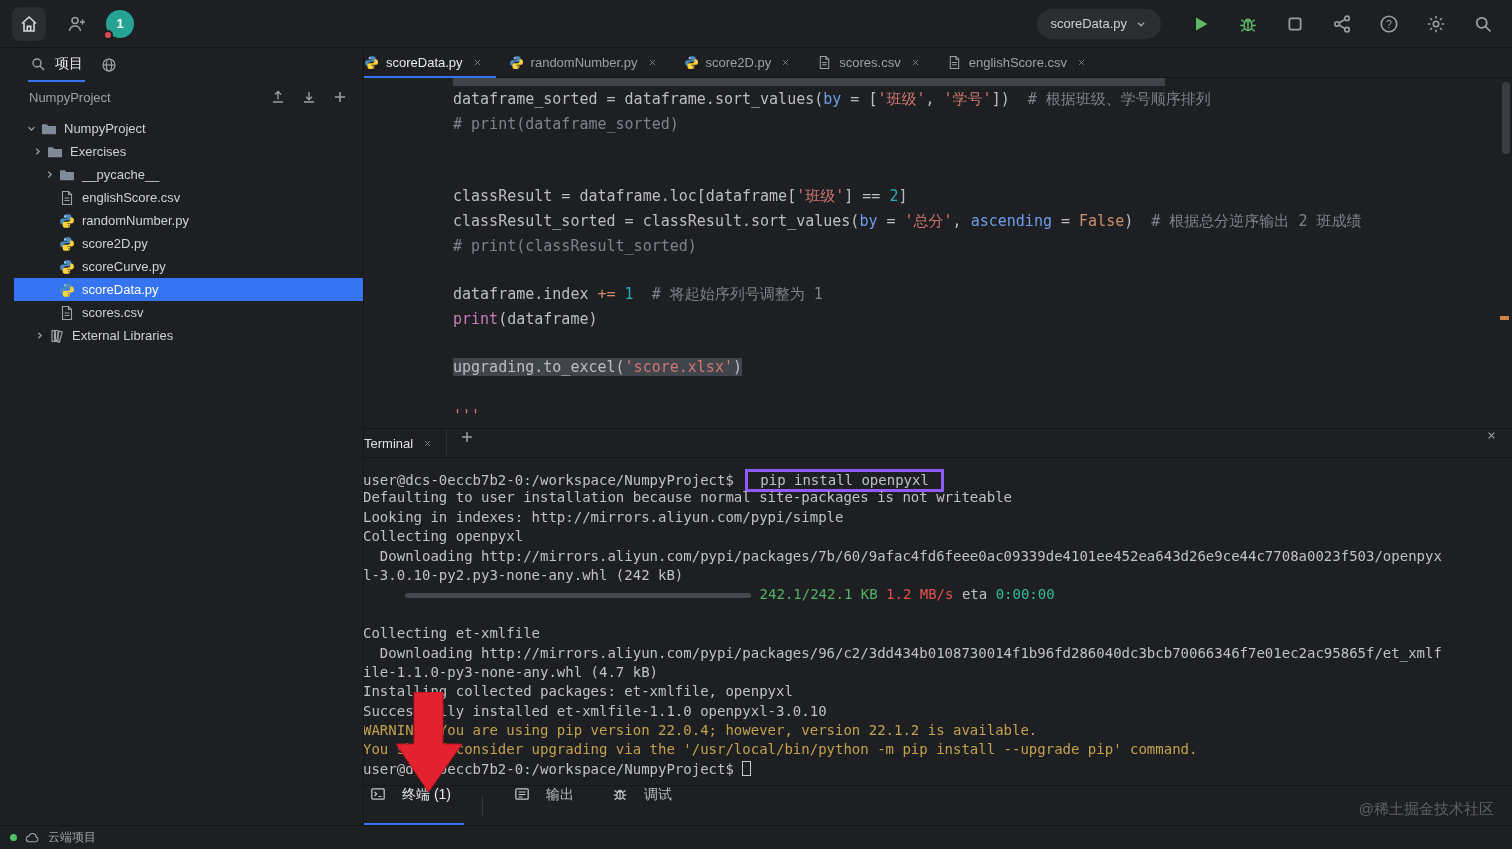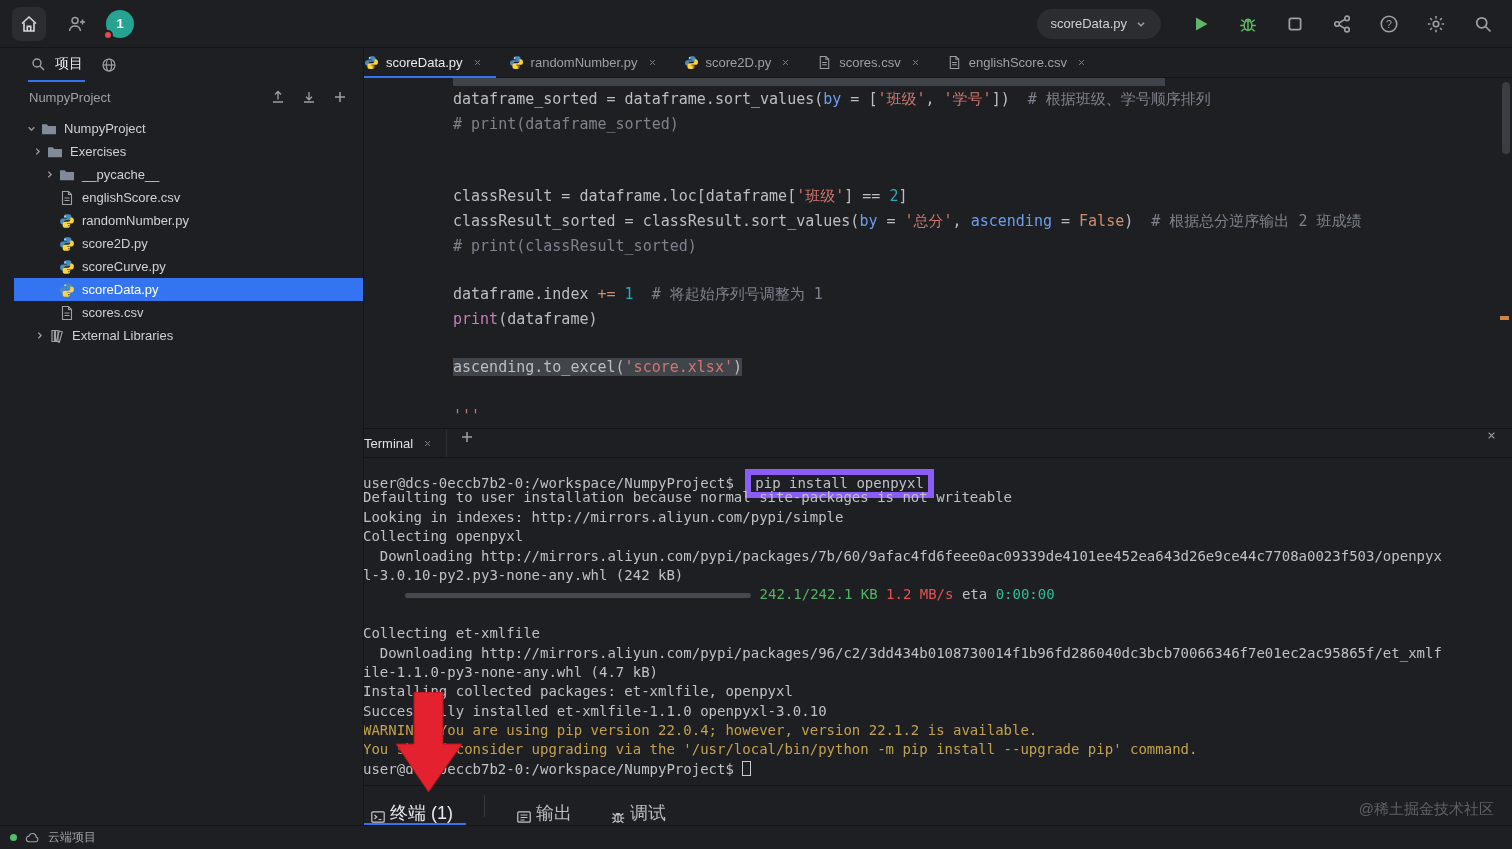--- a/index.html
+++ b/index.html
@@ -54,26 +54,26 @@
 
   .terminal-tabs{height:30px;flex:none;display:flex;align-items:flex-start;border-bottom:1px solid #141517;border-top:1px solid #141517}
   .term-tab{height:100%;display:flex;align-items:center;gap:9px;padding:0 13px;font-size:13px;color:#dfe1e5;border-right:1px solid #2b2d31;cursor:pointer}
   .term-tab .ic{width:11px;height:11px;opacity:.8}
   .term-plus{margin-left:12px;cursor:pointer}
   .term-panel-close{margin-left:auto;margin-right:14px;cursor:pointer;width:13px;height:13px}
 
   .terminal{flex:1;padding:11px 0 0 12px;font-family:"DejaVu Sans Mono",monospace;font-size:14px;position:relative;overflow:hidden}
   .t-line{height:19.4px;line-height:19.4px;white-space:pre}
   .tk-t{color:#bfc1c5}.tk-g{color:#53b365}.tk-r{color:#e35252}.tk-cy{color:#2fbf9a}.tk-y{color:#c3a24e}
-  .redbox{display:inline-block;border:6px solid #8b5cf6;padding:0 4px;margin-left:3px;color:#bfc1c5;line-height:17px}
+  .redbox{display:inline-block;border:3px solid #8b5cf6;padding:0 12px;margin-left:3px;color:#bfc1c5;line-height:17px}
   .pbar{display:inline-block;width:346px;height:5px;background:#45484e;border-radius:3px;vertical-align:middle}
   .cursor{display:inline-block;width:9px;height:15px;border:1px solid #c8cacc;vertical-align:-2px}
 
   .bottom-toolbar{height:40px;flex:none;border-top:1px solid #141517;display:flex;align-items:center;padding-left:12px;gap:24px}
-  .btool{height:100%;display:flex;align-items:flex-end;gap:4px;font-size:18px;color:#b9bcc2;cursor:pointer;position:relative;padding:0 7px}
+  .btool{height:100%;display:flex;align-items:flex-start;gap:16px;font-size:14px;color:#b9bcc2;cursor:pointer;position:relative;padding:0 7px}
   .btool.active{color:#e8eaed}
   .btool.active::after{content:"";position:absolute;left:-6px;right:-6px;bottom:0;height:2px;background:#3574f0}
   .vsep{width:1px;height:22px;background:#34373d}
 
   
   .statusbar{position:absolute;left:0;bottom:0;width:1512px;height:24px;border-top:1px solid #141517;display:flex;align-items:center;gap:8px;padding:0 10px;background:#1e1f22;font-size:12px;color:#9da0a6;z-index:21}
   .status-green-dot{width:7px;height:7px;border-radius:50%;background:#51c06a;flex:none}
   .statusbar .ic{width:15px;height:15px}
 
   
@@ -474,21 +474,21 @@
         <div class="code-line">
           <span class="gutter">48</span>
           <span class="code-text"><span class="tk-b">print</span><span class="tk-d">(dataframe)</span></span>
         </div>
         <div class="code-line">
           <span class="gutter">49</span>
           <span class="code-text"></span>
         </div>
         <div class="code-line">
           <span class="gutter active">50</span>
-          <span class="code-text hl"><span class="tk-d">ascending.to_excel(</span><span class="tk-s">'score.xlsx'</span><span class="tk-d">)</span></span>
+          <span class="code-text hl"><span class="tk-d">upgrading.to_excel(</span><span class="tk-s">'score.xlsx'</span><span class="tk-d">)</span></span>
         </div>
         <div class="code-line">
           <span class="gutter">51</span>
           <span class="code-text"></span>
         </div>
         <div class="code-line">
           <span class="gutter">52</span>
           <span class="code-text"><span class="tk-s">'''</span></span>
         </div>
       </div>

